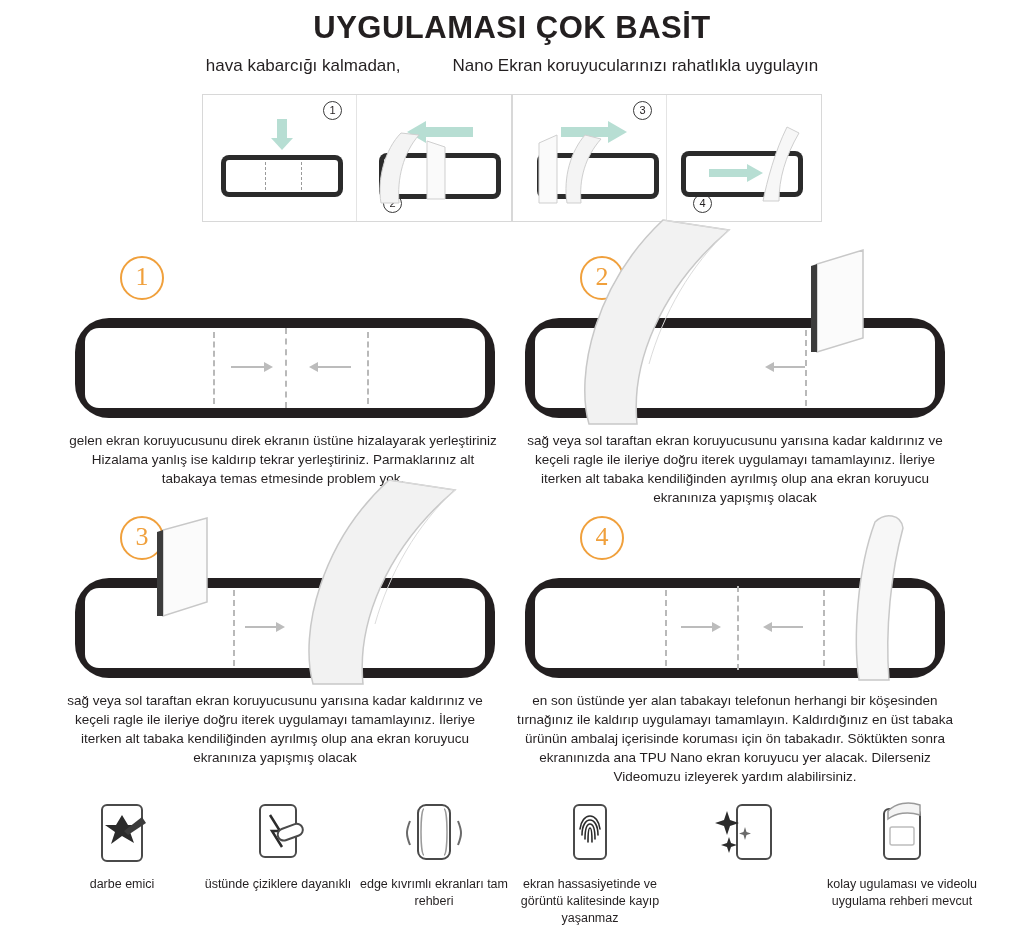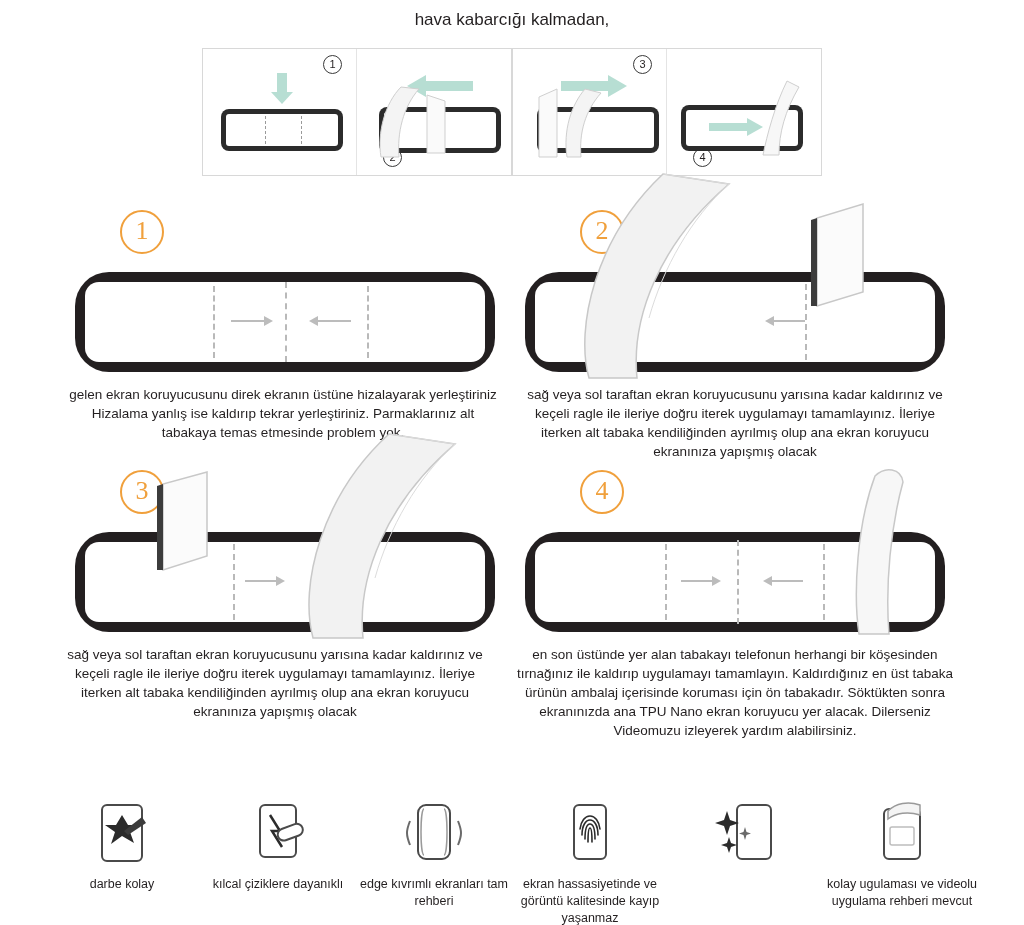--- a/index.html
+++ b/index.html
@@ -198,22 +198,24 @@
     font-size: 12.5px;
     line-height: 17px;
     color: #231f20;
   }
 </style>
 </head>
 <body>
 
 <div class="page">
 
+  <div class="title">UYGULAMASI ÇOK BASİT</div>
   <div class="subtitle-row">
     <span>hava kabarcığı kalmadan,</span>
+    <span>Nano Ekran koruyucularınızı rahatlıkla uygulayın</span>
   </div>
 
   <div class="top-strip">
 
     <div class="strip-half">
       <div class="strip-cell divider">
         <div class="badge" style="right:14px; top:6px;">1</div>
 
         <div class="teal-arrow" style="left:74px; top:24px; width:10px; height:20px;"></div>
         <div class="teal-head" style="left:68px; top:43px; border-left:11px solid transparent; border-right:11px solid transparent; border-top:12px solid #b7ded3;"></div>
@@ -338,32 +340,32 @@
   <div class="features">
 
     <div class="feature">
       <div class="feature-icon">
         <svg width="56" height="64" viewBox="0 0 56 64">
           <rect x="8" y="4" width="40" height="56" rx="5" fill="#ffffff" stroke="#4a4a4a" stroke-width="2"></rect>
           <path d="M28 14 L34 24 L45 24 L36 31 L40 42 L28 35 L17 43 L21 31 L11 24 L22 24 Z" fill="#2b2b2b"></path>
           <path d="M30 30 L48 16 L52 22 L34 34 Z" fill="#3c3c3c"></path>
         </svg>
       </div>
-      <div class="feature-label">darbe kolay</div>
+      <div class="feature-label">darbe emici</div>
     </div>
 
     <div class="feature">
       <div class="feature-icon">
         <svg width="56" height="64" viewBox="0 0 56 64">
           <rect x="10" y="4" width="36" height="52" rx="5" fill="#ffffff" stroke="#4a4a4a" stroke-width="2"></rect>
           <path d="M20 14 L30 30 L22 30 L32 46" fill="none" stroke="#2b2b2b" stroke-width="2.5"></path>
           <rect x="26" y="30" width="26" height="12" rx="6" transform="rotate(-20 26 30)" fill="#ffffff" stroke="#4a4a4a" stroke-width="2"></rect>
         </svg>
       </div>
-      <div class="feature-label">kılcal çiziklere dayanıklı</div>
+      <div class="feature-label">üstünde çiziklere dayanıklı</div>
     </div>
 
     <div class="feature">
       <div class="feature-icon">
         <svg width="56" height="64" viewBox="0 0 56 64">
           <rect x="12" y="4" width="32" height="54" rx="8" fill="#ffffff" stroke="#4a4a4a" stroke-width="2"></rect>
           <path d="M18 8 C14 8 14 54 18 54" fill="none" stroke="#9a9a9a" stroke-width="1.5"></path>
           <path d="M38 8 C42 8 42 54 38 54" fill="none" stroke="#9a9a9a" stroke-width="1.5"></path>
           <path d="M4 20 C0 30 0 34 4 44" fill="none" stroke="#6a6a6a" stroke-width="2"></path>
           <path d="M52 20 C56 30 56 34 52 44" fill="none" stroke="#6a6a6a" stroke-width="2"></path>

